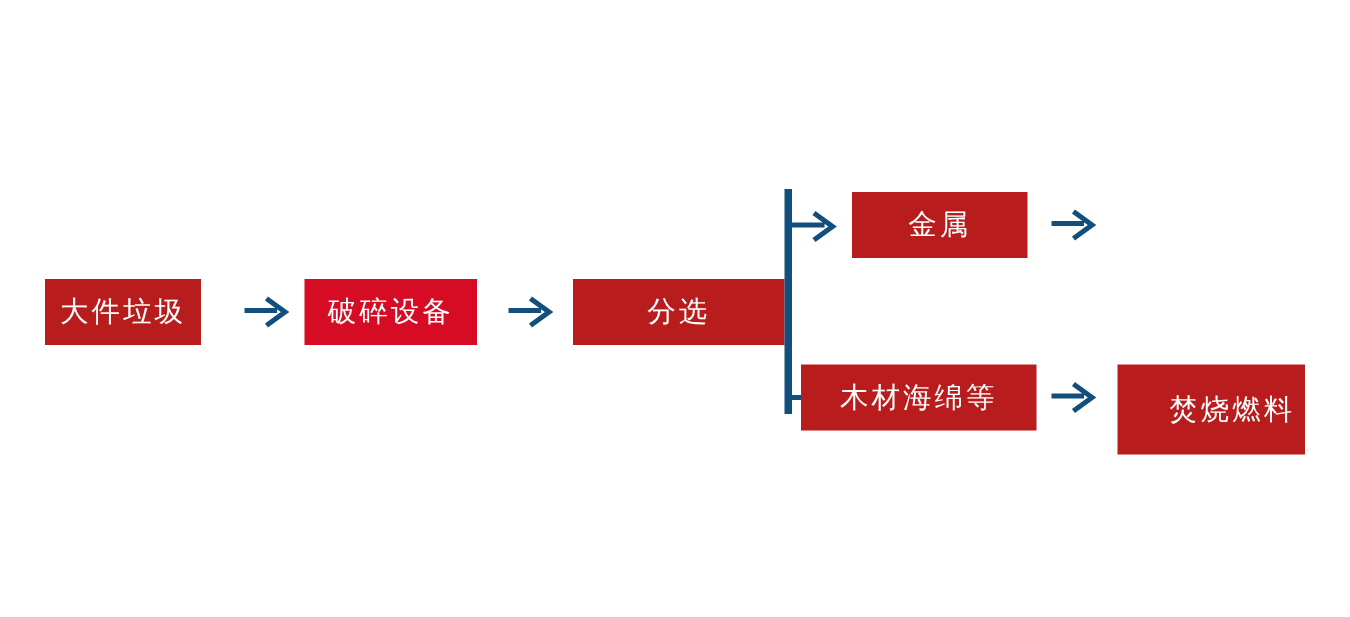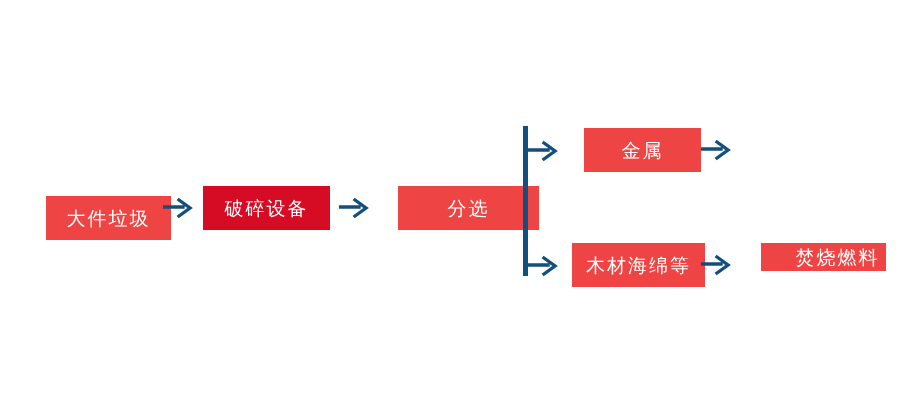--- a/index.html
+++ b/index.html
@@ -26,21 +26,21 @@
     align-items: center;
     justify-content: center;
     box-sizing: border-box;
     color: #ffffff;
     font-size: 19px;
     letter-spacing: 2px;
     line-height: 1;
     white-space: nowrap;
     font-family: "Liberation Sans", "DejaVu Sans", sans-serif;
   }
-  .node.blue { background: #ef4444; margin-left: 16px; }
+  .node.blue { background: #b91c1c; }
   .node.red  { background: #D60B24; }
 
   
   .arrow {
     position: absolute;
     width: 30px;
     height: 26px;
     display: block;
   }
   .arrow svg { display: block; width: 100%; height: 100%; }
@@ -50,31 +50,31 @@
     position: absolute;
     display: block;
   }
   .branch svg { display: block; width: 100%; height: 100%; }
 </style>
 </head>
 <body>
 
 <div id="canvas">
 
-  <div class="node blue" style="left:30px; top:196px; width:125px; height:44px;">
+  <div class="node blue" style="left:30px; top:186px; width:104px; height:44px;">
     <span>大件垃圾</span>
   </div>
 
   <span class="arrow" style="left:163px; top:195px;">
     <svg viewBox="0 0 30 26" xmlns="http://www.w3.org/2000/svg" aria-hidden="true">
       <path d="M1,12 L20,12 M16,5 L27,13 L16,21" fill="none" stroke="#134F7C" stroke-width="3.4" stroke-linecap="square" stroke-linejoin="miter"></path>
     </svg>
   </span>
 
-  <div class="node red" style="left:203px; top:186px; width:127px; height:44px;">
+  <div class="node red" style="left:203px; top:186px; width:115px; height:44px;">
     <span>破碎设备</span>
   </div>
 
   <span class="arrow" style="left:339px; top:195px;">
     <svg viewBox="0 0 30 26" xmlns="http://www.w3.org/2000/svg" aria-hidden="true">
       <path d="M1,12 L20,12 M16,5 L27,13 L16,21" fill="none" stroke="#134F7C" stroke-width="3.4" stroke-linecap="square" stroke-linejoin="miter"></path>
     </svg>
   </span>
 
   <div class="node blue" style="left:382px; top:186px; width:141px; height:44px;">
@@ -96,27 +96,27 @@
     <span>金属</span>
   </div>
 
   <span class="arrow" style="left:701px; top:137px;">
     <svg viewBox="0 0 30 26" xmlns="http://www.w3.org/2000/svg" aria-hidden="true">
       <path d="M1,12 L20,12 M16,5 L27,13 L16,21" fill="none" stroke="#134F7C" stroke-width="3.4" stroke-linecap="square" stroke-linejoin="miter"></path>
     </svg>
   </span>
 
 
-  <div class="node blue" style="left:556px; top:243px; width:133px; height:44px;">
+  <div class="node blue" style="left:534px; top:243px; width:157px; height:44px;">
     <span>木材海绵等</span>
   </div>
 
   <span class="arrow" style="left:701px; top:252px;">
     <svg viewBox="0 0 30 26" xmlns="http://www.w3.org/2000/svg" aria-hidden="true">
       <path d="M1,12 L20,12 M16,5 L27,13 L16,21" fill="none" stroke="#134F7C" stroke-width="3.4" stroke-linecap="square" stroke-linejoin="miter"></path>
     </svg>
   </span>
 
-  <div class="node blue" style="left:745px; top:243px; width:125px; height:28px;padding-left:28px;">
+  <div class="node blue" style="left:745px; top:243px; width:125px; height:60px;padding-left:28px;">
     <span>焚烧燃料</span>
   </div>
 
 </div>
 
 </body></html>

